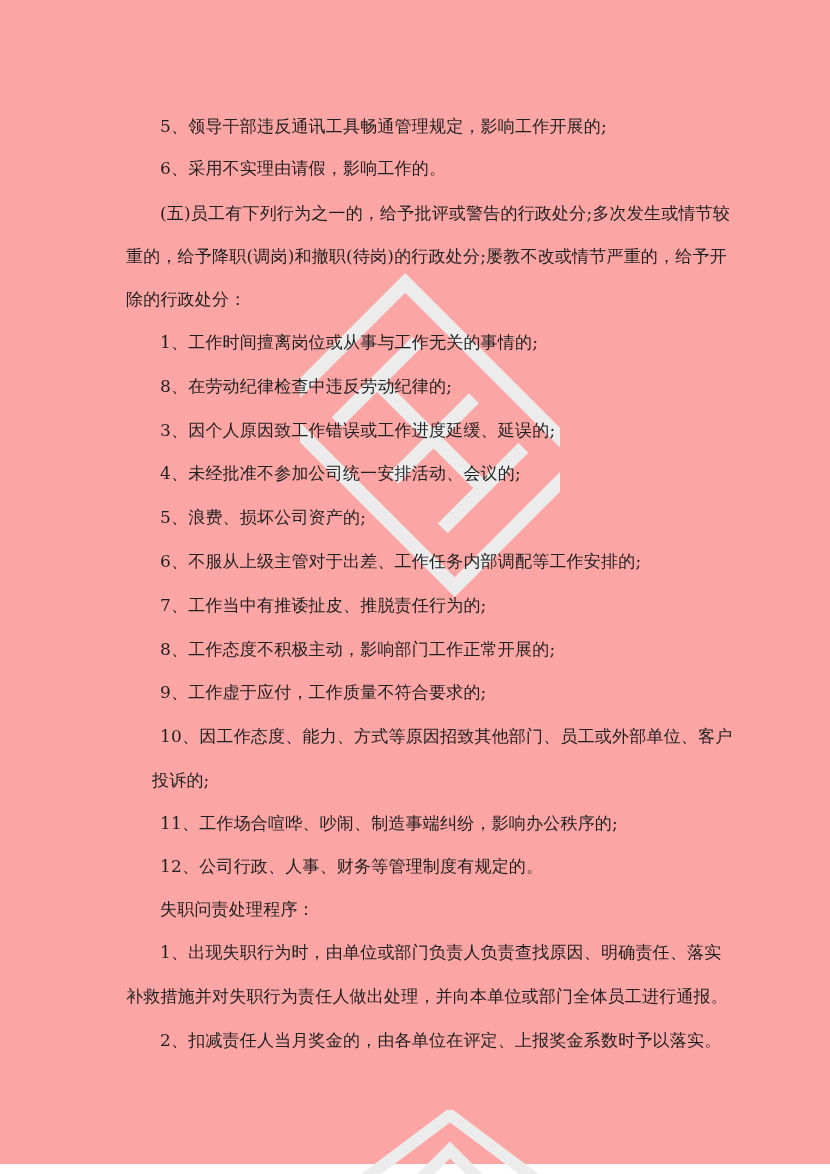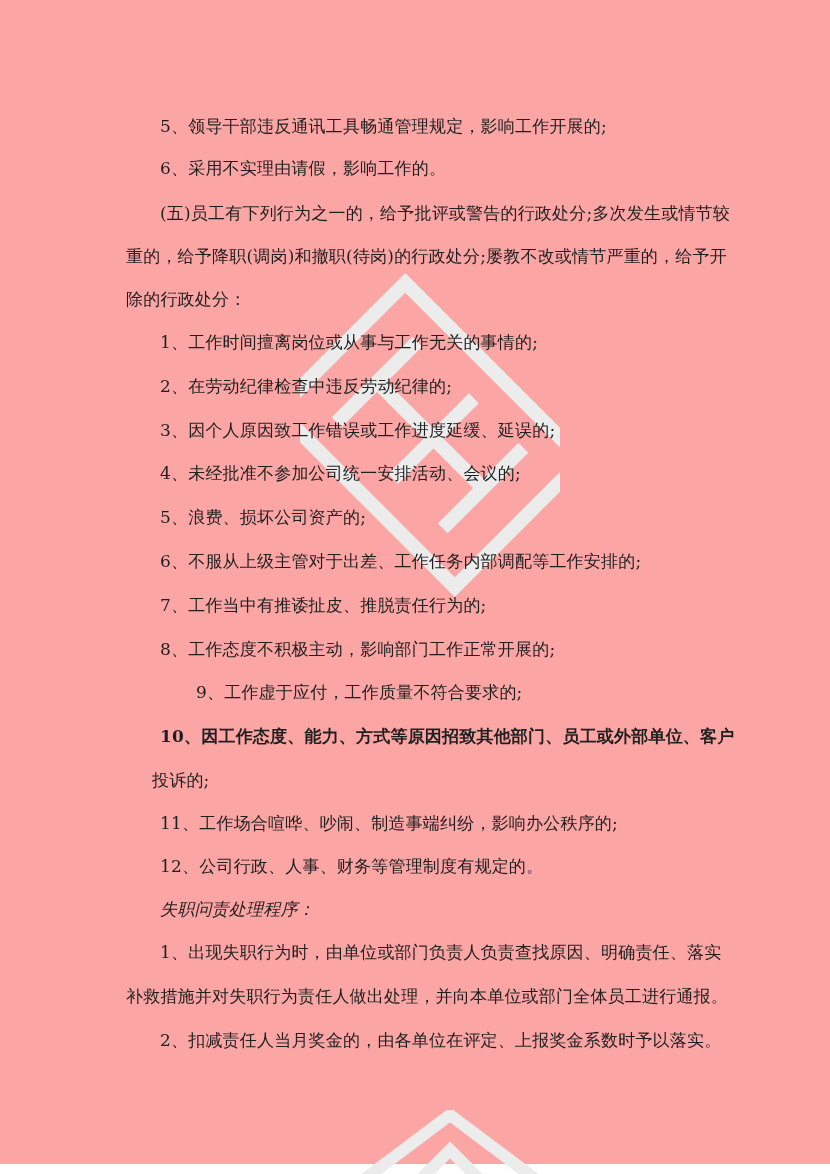--- a/index.html
+++ b/index.html
@@ -69,30 +69,30 @@
     </g>
   </svg>
 
   <div class="content">
     <div class="line indent" style="top:6px;">5、领导干部违反通讯工具畅通管理规定，影响工作开展的;</div>
     <div class="line indent" style="top:48px;">6、采用不实理由请假，影响工作的。</div>
     <div class="line indent justify" style="top:93px;">(五)员工有下列行为之一的，给予批评或警告的行政处分;多次发生或情节较</div>
     <div class="line justify" style="top:136px;">重的，给予降职(调岗)和撤职(待岗)的行政处分;屡教不改或情节严重的，给予开</div>
     <div class="line" style="top:179px;">除的行政处分：</div>
     <div class="line indent" style="top:222px;">1、工作时间擅离岗位或从事与工作无关的事情的;</div>
-    <div class="line indent" style="top:266px;">2、在劳动纪律检查中违反劳动纪律的;</div>
+    <div class="line indent" style="top:266px;">8、在劳动纪律检查中违反劳动纪律的;</div>
     <div class="line indent" style="top:310px;">3、因个人原因致工作错误或工作进度延缓、延误的;</div>
     <div class="line indent" style="top:353px;">4、未经批准不参加公司统一安排活动、会议的;</div>
     <div class="line indent" style="top:397px;">5、浪费、损坏公司资产的;</div>
     <div class="line indent" style="top:441px;">6、不服从上级主管对于出差、工作任务内部调配等工作安排的;</div>
     <div class="line indent" style="top:485px;">7、工作当中有推诿扯皮、推脱责任行为的;</div>
     <div class="line indent" style="top:529px;">8、工作态度不积极主动，影响部门工作正常开展的;</div>
-    <div class="line indent" style="top:572px;margin-left:36px;">9、工作虚于应付，工作质量不符合要求的;</div>
-    <div class="line indent justify" style="top:616px;font-weight:bold;">10、因工作态度、能力、方式等原因招致其他部门、员工或外部单位、客户</div>
+    <div class="line indent" style="top:572px;">9、工作虚于应付，工作质量不符合要求的;</div>
+    <div class="line indent justify" style="top:616px;">10、因工作态度、能力、方式等原因招致其他部门、员工或外部单位、客户</div>
     <div class="line" style="top:660px;margin-left:26px;">投诉的;</div>
     <div class="line indent" style="top:703px;">11、工作场合喧哗、吵闹、制造事端纠纷，影响办公秩序的;</div>
     <div class="line indent" style="top:746px;">12、公司行政、人事、财务等管理制度有规定的。</div>
-    <div class="line indent" style="top:789px;font-style:italic;">失职问责处理程序：</div>
+    <div class="line indent" style="top:789px;">失职问责处理程序：</div>
     <div class="line indent justify" style="top:832px;">1、出现失职行为时，由单位或部门负责人负责查找原因、明确责任、落实</div>
     <div class="line justify" style="top:876px;">补救措施并对失职行为责任人做出处理，并向本单位或部门全体员工进行通报。</div>
     <div class="line indent" style="top:920px;text-align:right;">2、扣减责任人当月奖金的，由各单位在评定、上报奖金系数时予以落实。</div>
   </div>
 </div>
 
 </body></html>

